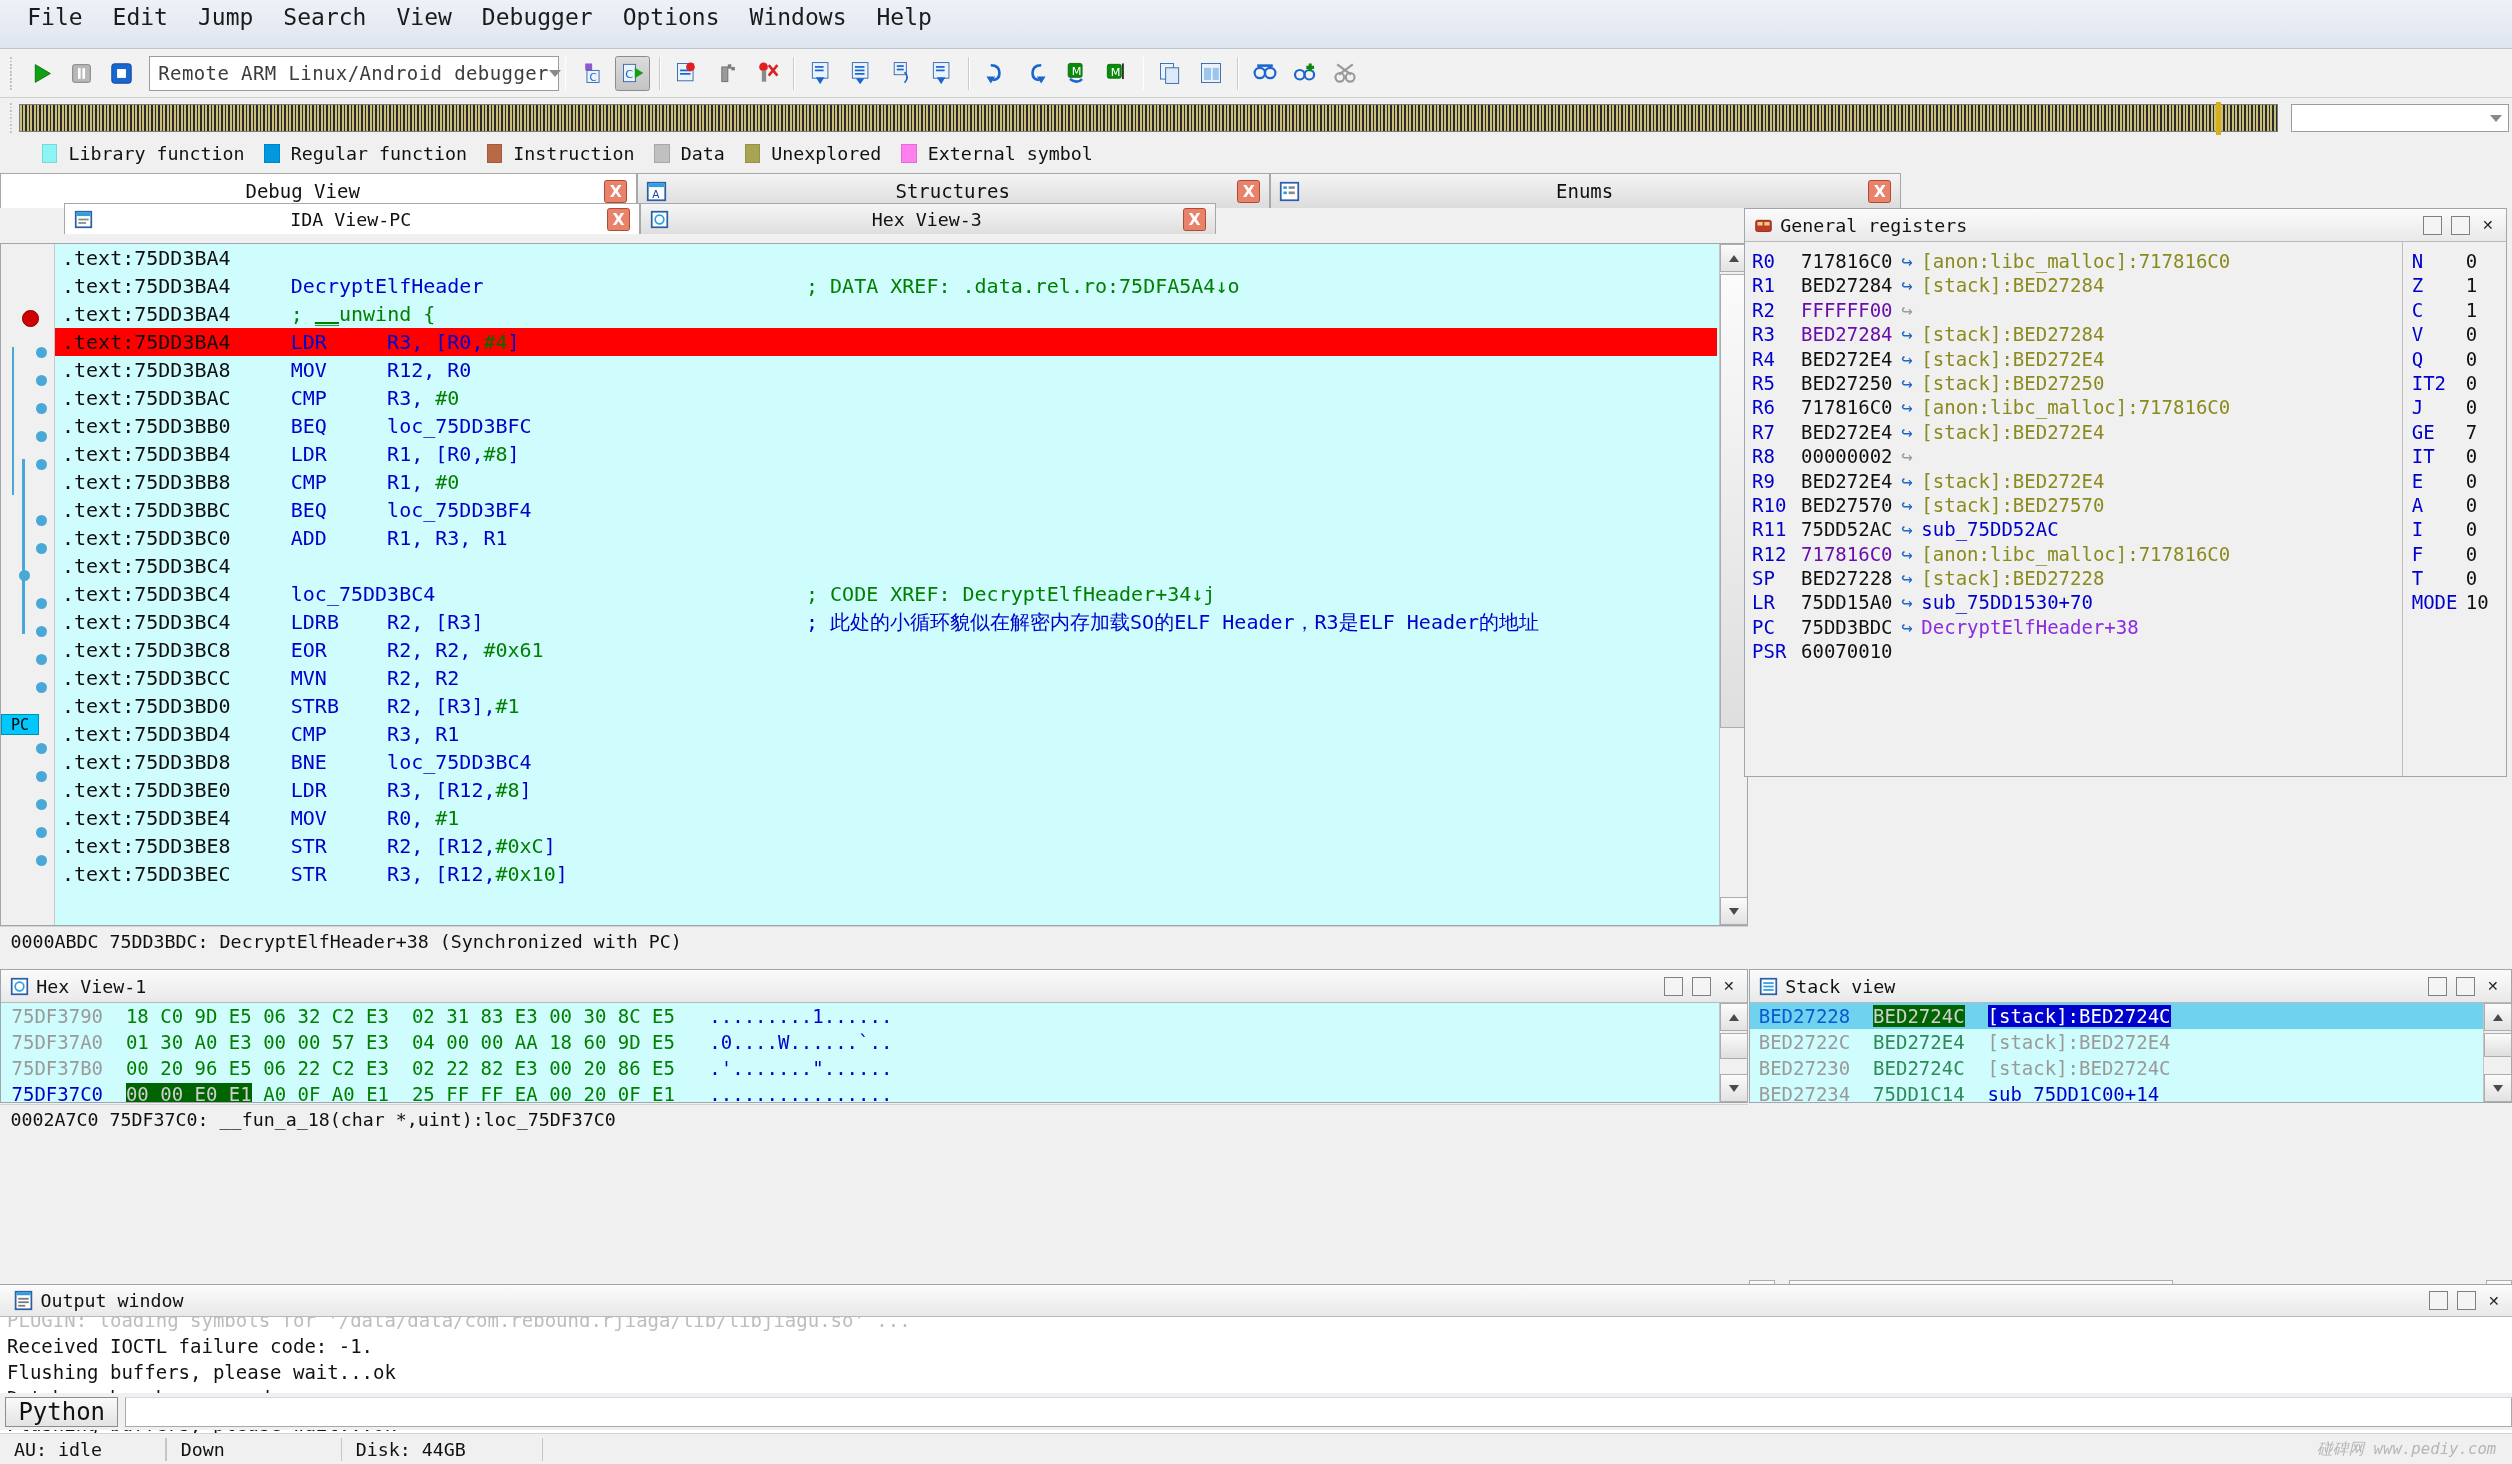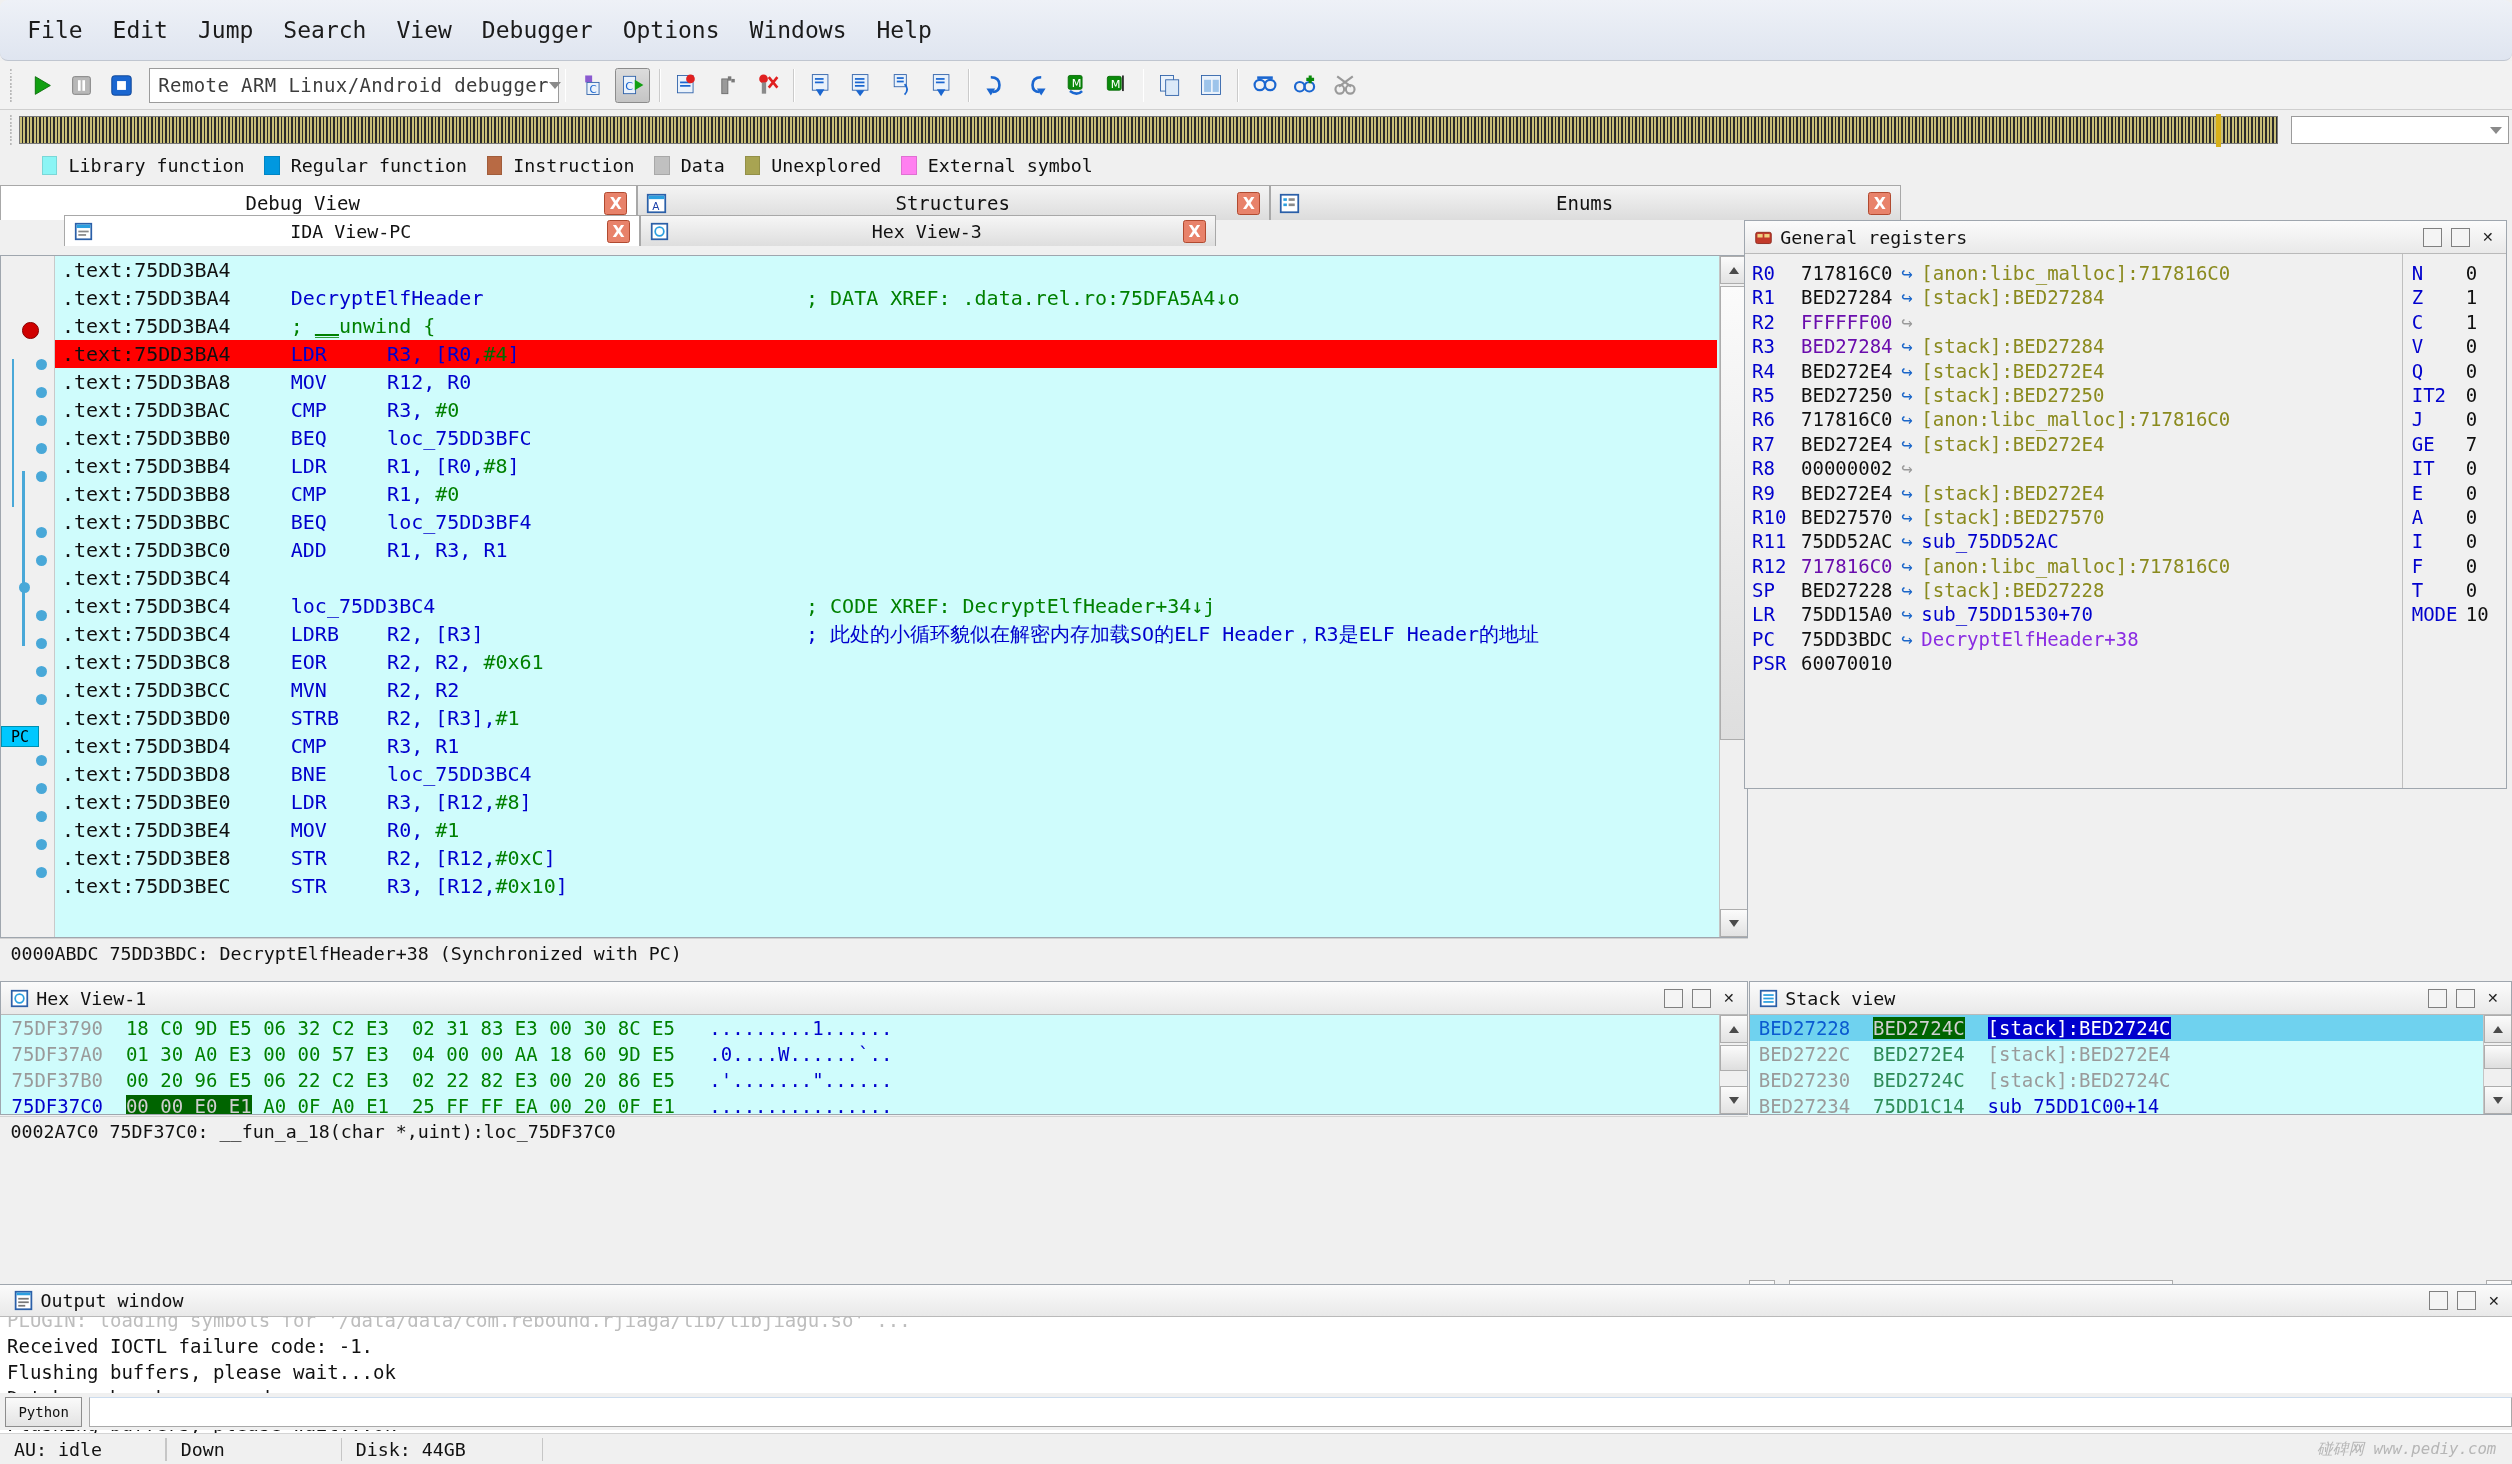--- a/index.html
+++ b/index.html
@@ -8,24 +8,23 @@
     width:2512px; height:1465px;
     background:#f0f0f0;
     font-family:"DejaVu Sans Mono", monospace;
     font-size:19px;
     overflow:hidden;
     -webkit-font-smoothing:none;
   }
 
   
   #menubar {
-    height:61px; background:linear-gradient(#eef1f7,#dfe5f0);
-    display:flex; align-items:center; padding-left:12.2px;
+    height:49px; background:linear-gradient(#eef1f7,#dfe5f0);
+    display:flex; align-items:flex-start; padding-left:12.2px;
     border-bottom:0.9px solid #c0c6d0;
-    border-radius:8px;
   }
   #menubar .mi {
     padding:3.5px 15px; font-size:23px; color:#1b1b1b;
     font-family:"DejaVu Sans Mono", monospace;
   }
 
   
   #toolbar {
     height:49px; background:#f2f2f2; display:flex; align-items:center;
     border-bottom:0.9px solid #cfcfcf; padding-left:3.5px; gap:0px;
@@ -175,21 +174,21 @@
   .stgt.bluebg { background:#0000cd; color:#fff; }
   .stgt.sub { color:#0000cd; }
 
   
   #outwin { position:absolute; left:0; right:0; top:1284px; height:115px; }
   .orow { height:26px; line-height:26px; font-size:19px; white-space:pre;
     font-family:"DejaVu Sans Mono", monospace; color:#111; padding-left:7px; }
   .orow.faded { color:#bdbdbd; }
   #pybar { height:37px; display:flex; align-items:center; background:#f0f0f0; padding-left:5.2px; }
   #pybtn { height:30px; padding:0 12.2px; border:1.7px solid #8d8d8d; background:linear-gradient(#fafafa,#e3e3e3);
-    display:flex; align-items:center; font-size:14px; font-family:"DejaVu Sans Mono", monospace; color:#111; }
+    display:flex; align-items:center; font-size:24px; font-family:"DejaVu Sans Mono", monospace; color:#111; }
   #pyinput { flex:1; height:30px; margin-left:7px; background:#fff; border:0.9px solid #a9a9a9; border-top:0.9px solid #ccdcee;}
 
   
   #statusbar { position:absolute; left:0; bottom:0; width:100%; height:31px; background:#f0f0f0;
     display:flex; align-items:center; font-size:18.3px; font-family:"DejaVu Sans Mono", monospace; color:#111;
     border-top:0.9px solid #d4d4d4; }
   #statusbar .cell { padding:0 14px; height:23px; display:flex; align-items:center; border-right:0.9px solid #c6c6c6; }
   #wm { margin-left:auto; padding-right:15.7px; color:#b6b6b6; font-size:15.7px;font-style:italic; }
 
   

